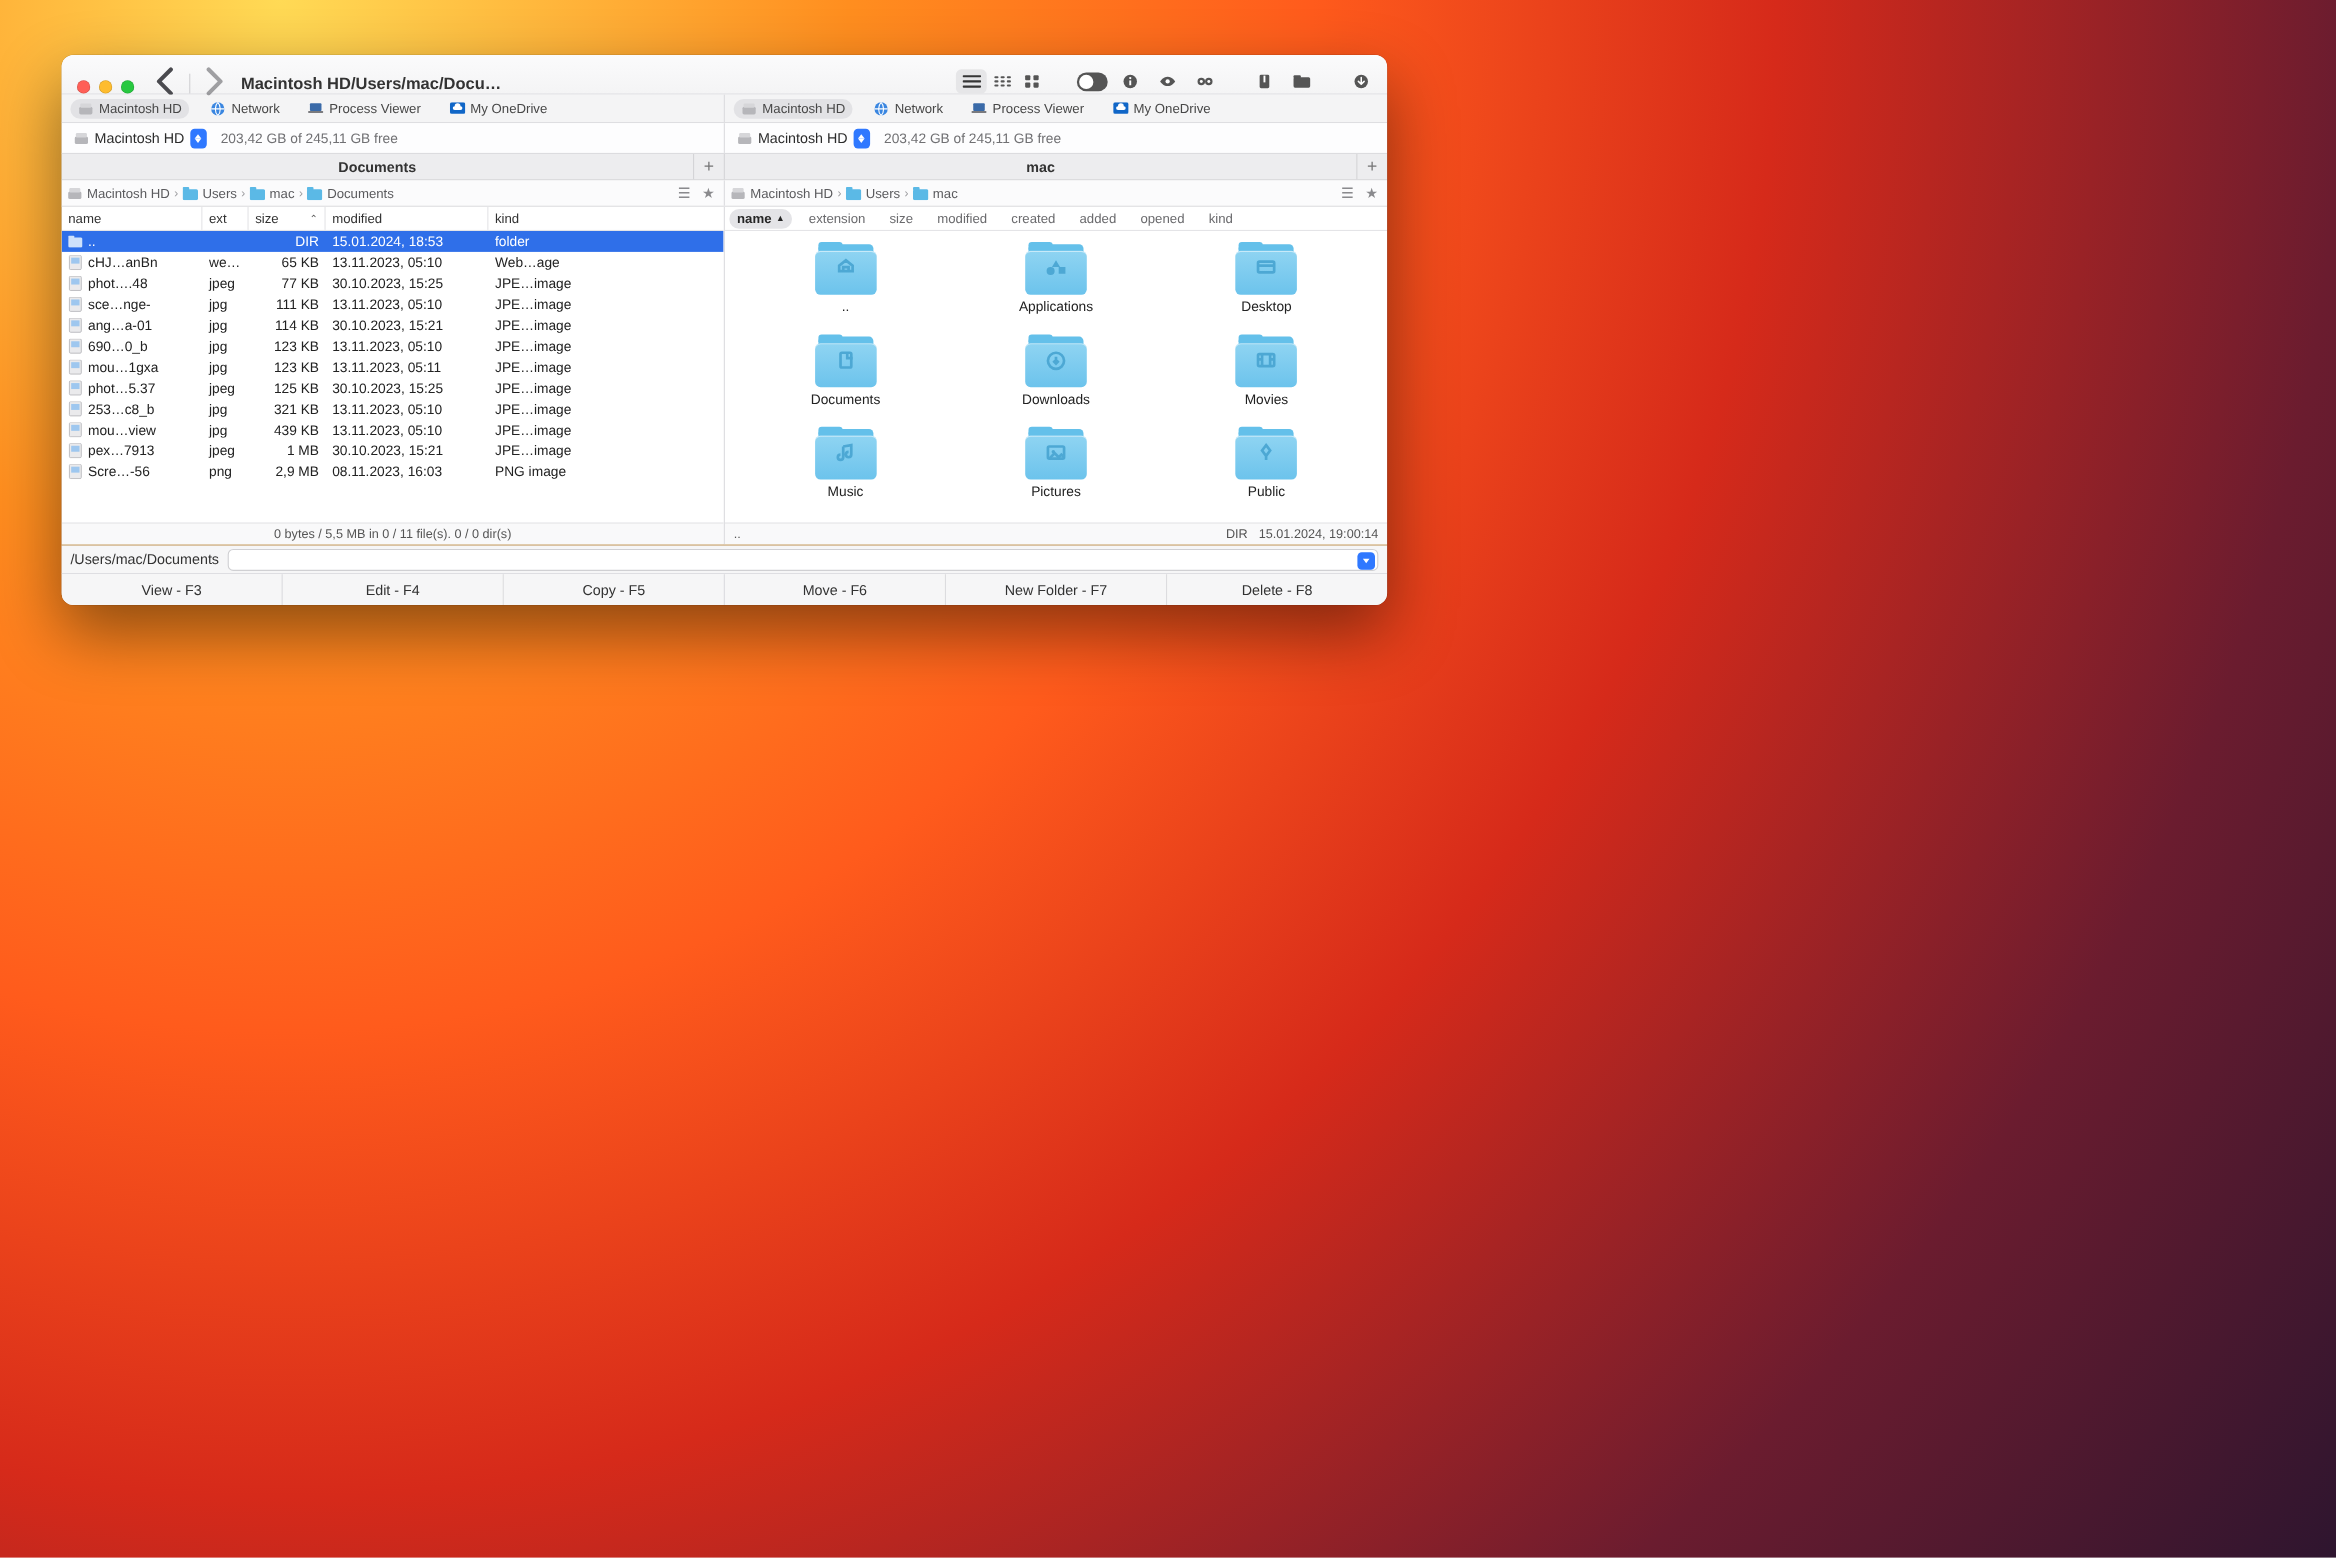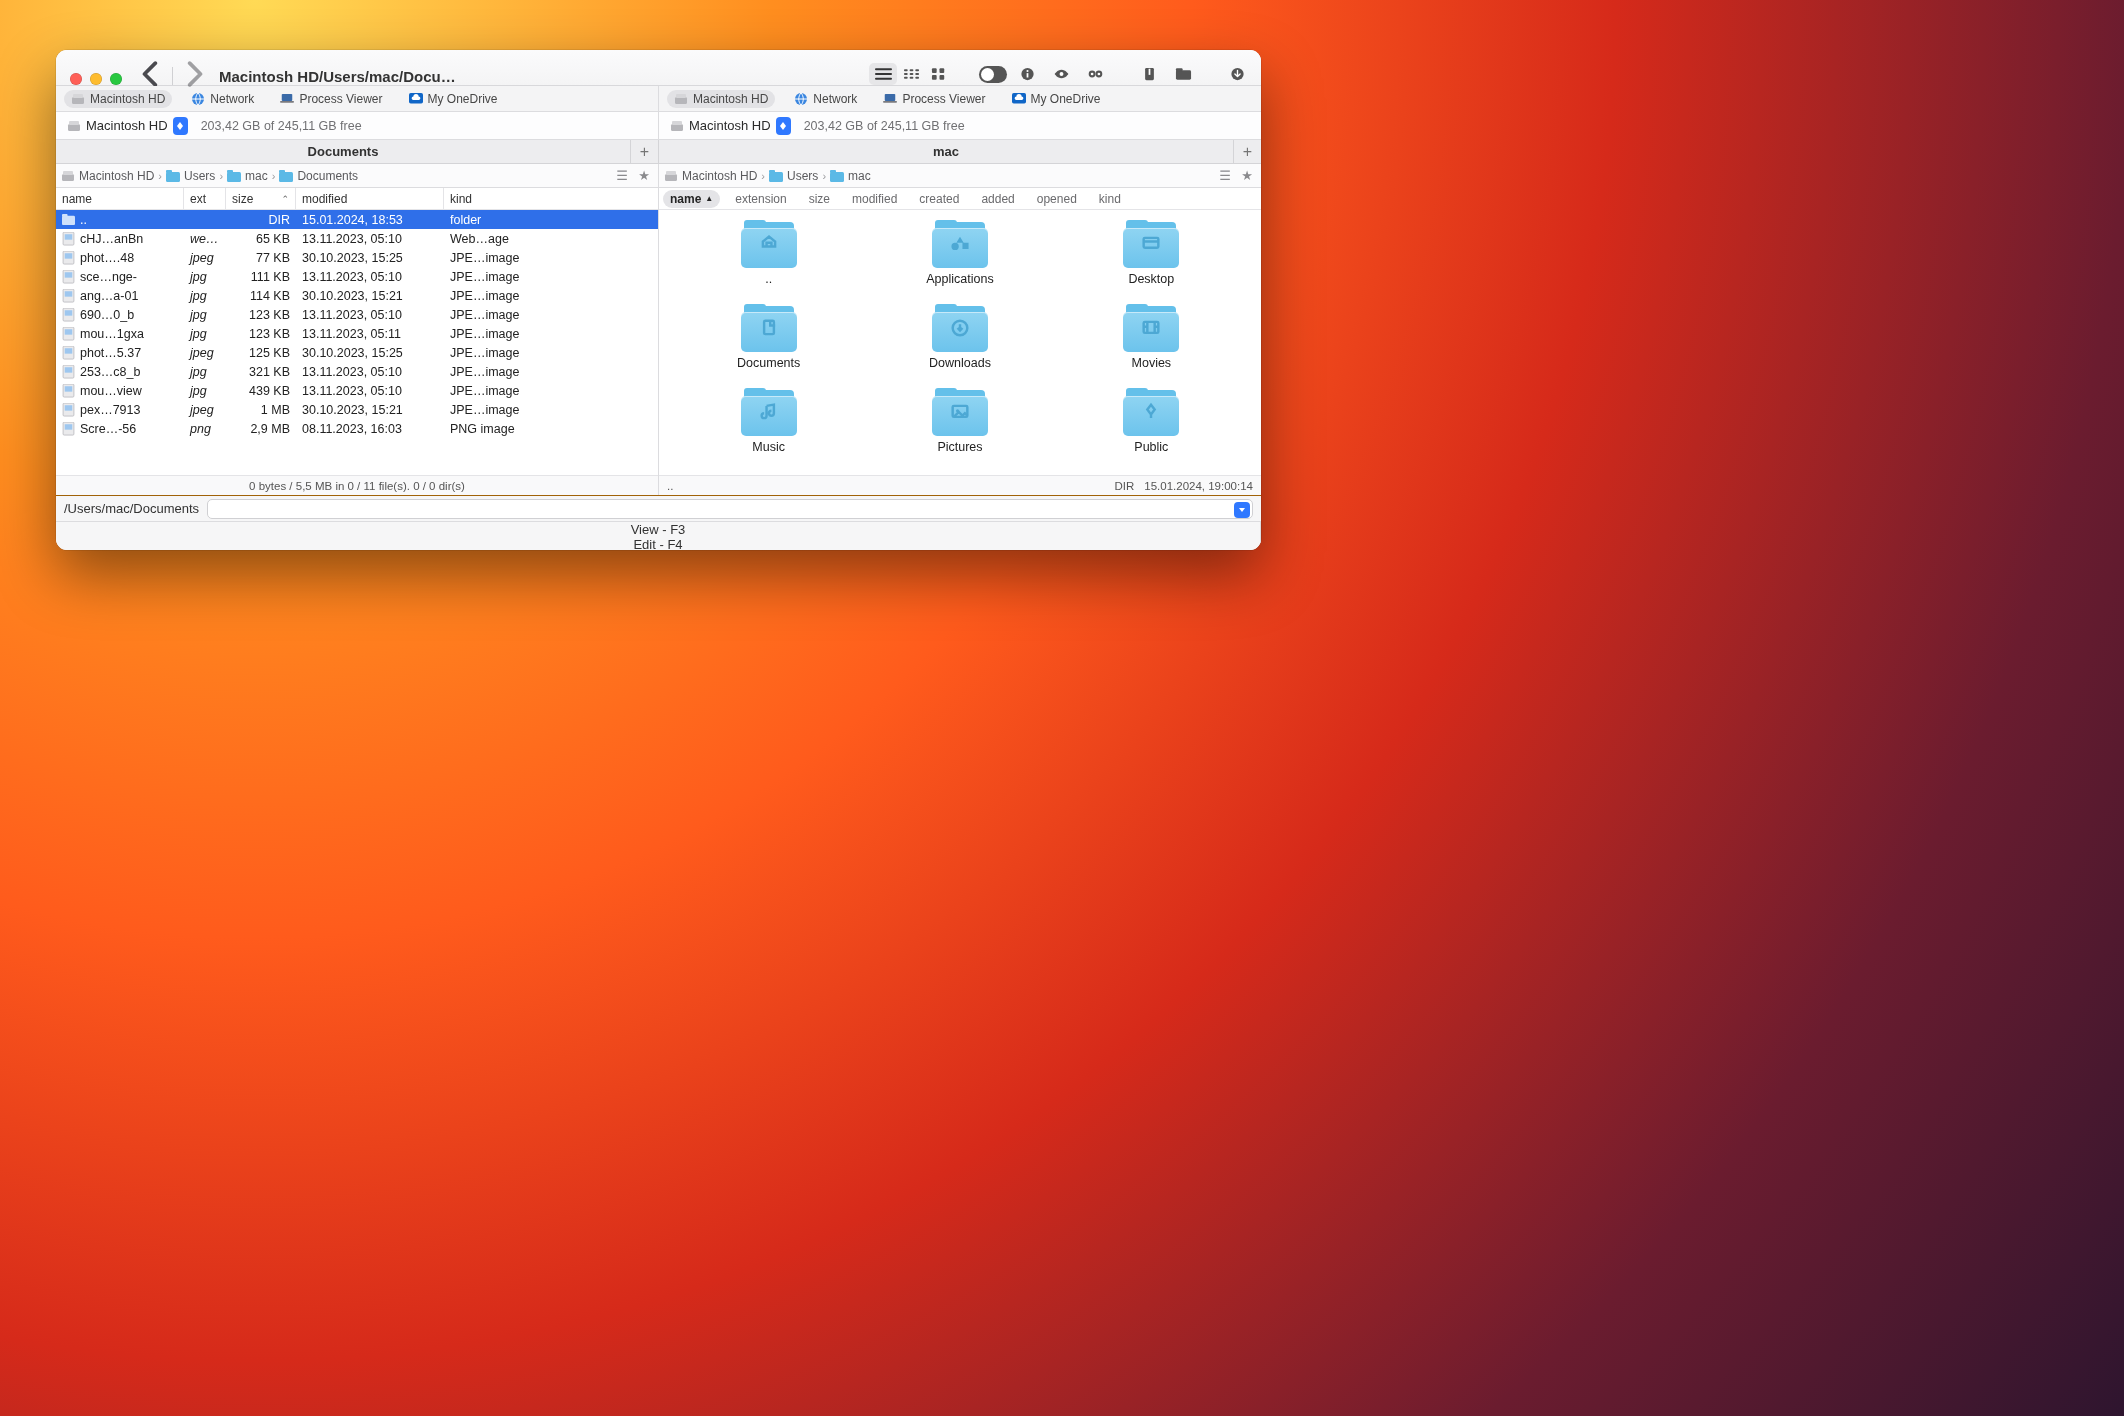--- a/index.html
+++ b/index.html
@@ -87,21 +87,21 @@
   .lh.name{width:128px;}
   .lh.ext{width:42px;}
   .lh.size{width:70px;justify-content:flex-end;}
   .lh.mod{width:148px;}
   .lh.kind{flex:1;border-right:none;}
   .list-body{flex:1;overflow:auto;}
   .row{height:19px;display:flex;align-items:center;font-size:12.5px;}
   .row.sel{background:#2f6fe9;color:#fff;}
   .cell{padding:0 6px;overflow:hidden;white-space:nowrap;text-overflow:ellipsis;}
   .cell.name{width:128px;display:flex;align-items:center;gap:5px;}
-  .cell.ext{width:42px;font-style:italic;}
+  .cell.ext{width:42px;}
   .cell.size{width:70px;text-align:right;}
   .cell.mod{width:148px;}
   .cell.kind{flex:1;}
   .file-icon{width:13px;height:13px;display:inline-flex;align-items:center;justify-content:center;flex:none;}
   .list-foot{height:20px;background:#f9f9fa;border-top:1px solid #e4e4e7;display:flex;align-items:center;justify-content:center;font-size:11.5px;color:#555;}
   
   .icon-head{height:22px;border-bottom:1px solid #e4e4e7;display:flex;align-items:center;font-size:12px;color:#6a6a6d;padding:0 4px;gap:8px;}
   .ih{padding:2px 7px;border-radius:10px;white-space:nowrap;}
   .ih.sort{background:#e4e4e7;font-weight:600;color:#252525;display:flex;align-items:center;gap:4px;}
   .ih.sort .tri{font-size:8px;}
@@ -115,21 +115,21 @@
   .folder-glyph{position:absolute;inset:0;display:flex;align-items:center;justify-content:center;color:#4da8d4;}
   .folder-glyph svg{width:22px;height:22px;stroke:#4da8d4;fill:none;stroke-width:2;}
   .icon-label{font-size:12.5px;color:#222;text-align:center;}
   .icon-foot{height:20px;background:#f9f9fa;border-top:1px solid #e4e4e7;display:flex;align-items:center;font-size:11.5px;color:#555;padding:0 8px;gap:10px;}
   .icon-foot .r{margin-left:auto;display:flex;gap:10px;}
   .pathbar{height:26px;background:#f6f6f7;border-bottom:1px solid #dcdcdf;display:flex;align-items:center;padding:0 8px;gap:8px;}
   .path-label{font-size:13px;color:#323232;}
   .path-input{flex:1;height:20px;border:1px solid #d0d0d3;border-radius:5px;background:#fff;position:relative;}
   .path-drop{position:absolute;right:2px;top:2px;width:16px;height:16px;border-radius:4px;background:#2f78ff;display:flex;align-items:center;justify-content:center;}
   .path-drop::after{content:"";border:3px solid transparent;border-top:4px solid #fff;margin-top:3px;}
-  .fnbar{height:28px;display:flex;background:#f6f6f7;flex-direction:column;}
+  .fnbar{height:28px;display:flex;background:#f6f6f7;}
   .fn{flex:1;display:flex;align-items:center;justify-content:center;font-size:13px;color:#323232;border-right:1px solid #dcdcdf;}
   .fn:last-child{border-right:none;}
   
   .svg-disk{fill:#b6b6ba;}
 </style>
 </head>
 <body>
 
 <div class="window">
 

